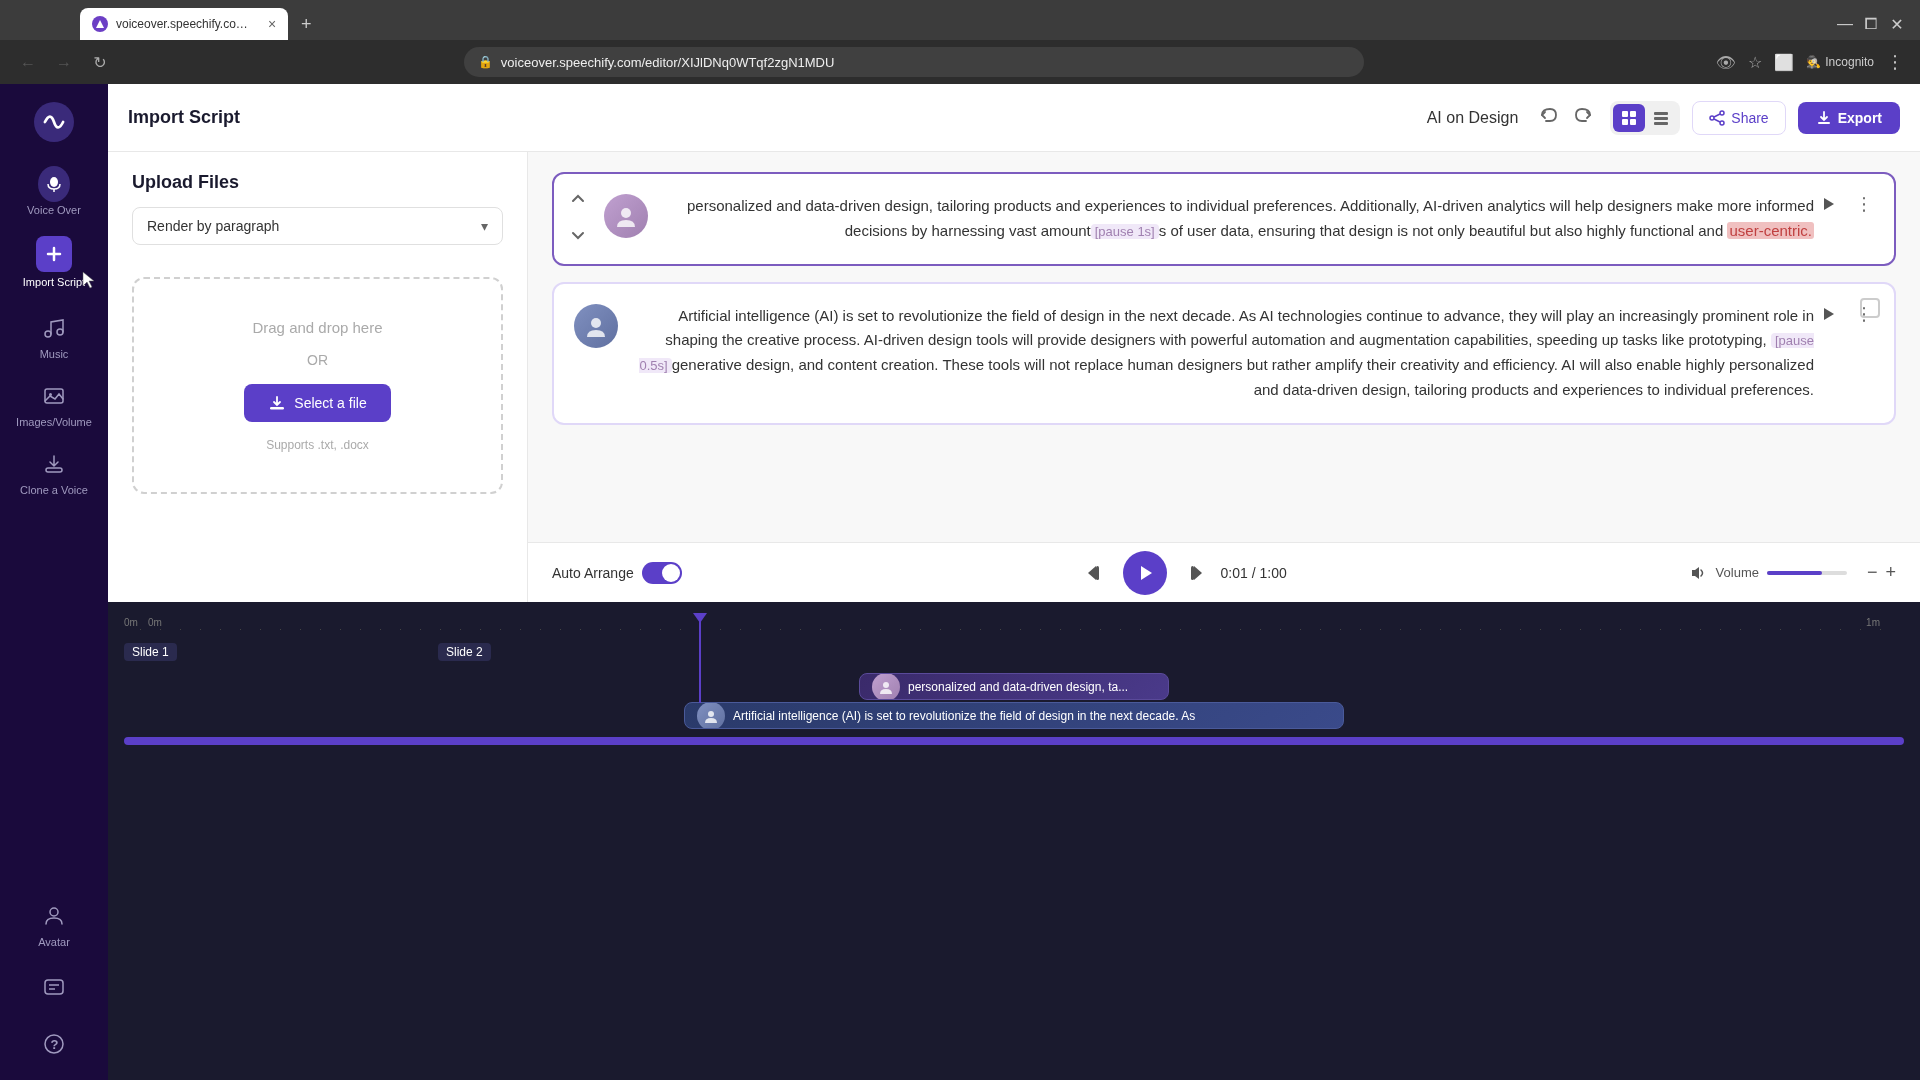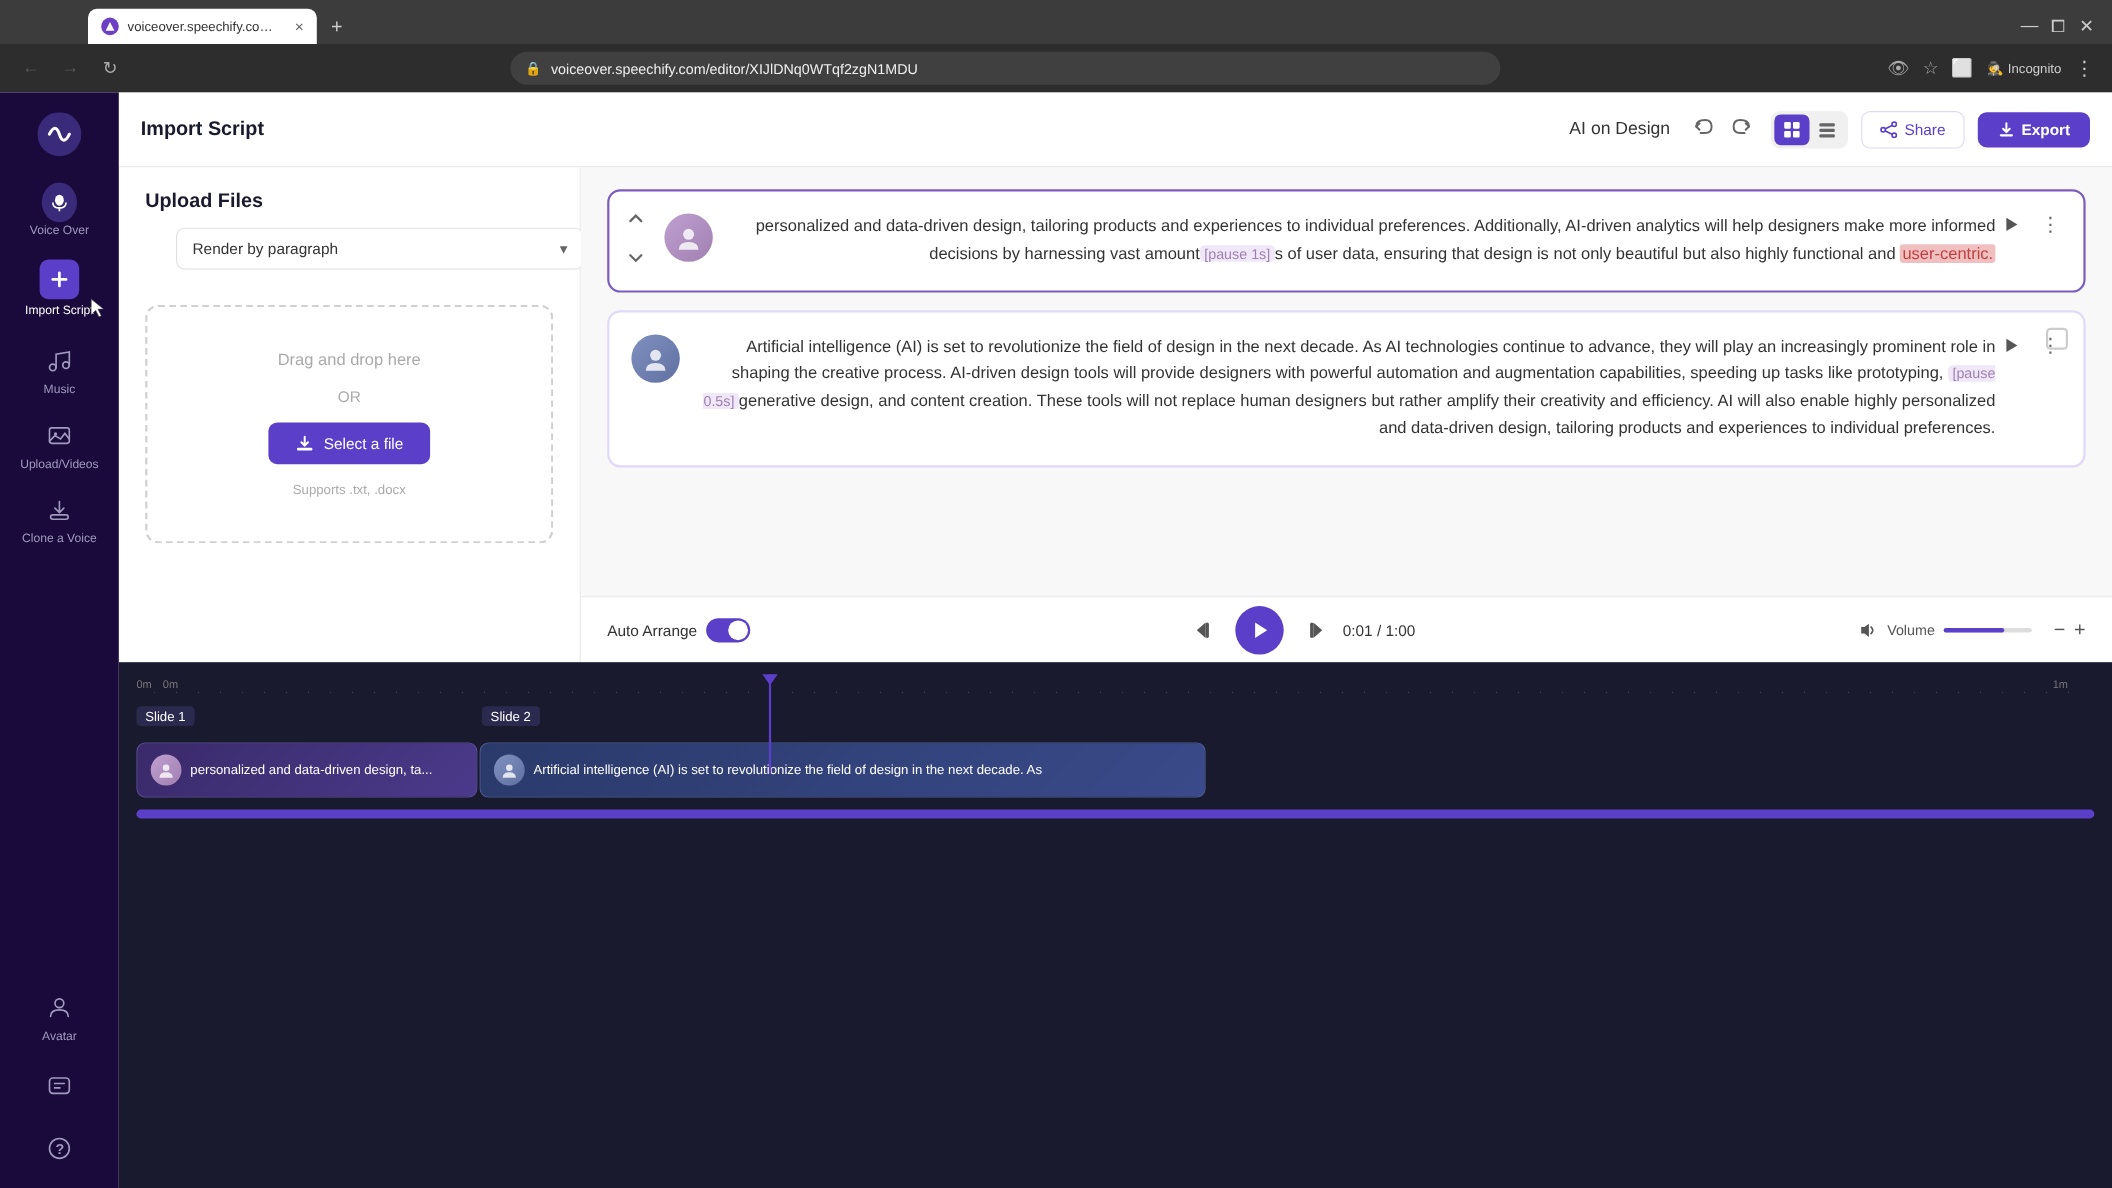--- a/index.html
+++ b/index.html
@@ -47,21 +47,21 @@
     .view-toggle { display: flex; background: #f0f0f0; border-radius: 8px; padding: 3px; }
     .view-btn { width: 32px; height: 28px; display: flex; align-items: center; justify-content: center; border-radius: 6px; cursor: pointer; color: #666; }
     .view-btn.active { background: #5b3fc8; color: #fff; }
     .share-btn { display: flex; align-items: center; gap: 6px; padding: 8px 16px; border: 1px solid #e0d8f8; border-radius: 8px; color: #5b3fc8; font-size: 14px; font-weight: 500; cursor: pointer; background: #fff; }
     .export-btn { display: flex; align-items: center; gap: 6px; padding: 8px 18px; background: #5b3fc8; border-radius: 8px; color: #fff; font-size: 14px; font-weight: 600; cursor: pointer; border: none; }
 
     
     .left-panel { width: 420px; border-right: 1px solid #e8e8e8; display: flex; flex-direction: column; background: #fff; flex-shrink: 0; }
     .left-panel-header { padding: 20px 24px 16px; }
     .left-panel-title { font-size: 18px; font-weight: 600; color: #1a1a2e; margin-bottom: 14px; }
-    .dropdown-select { width: 100%; padding: 10px 14px; border: 1px solid #e0e0e0; border-radius: 8px; font-size: 14px; color: #333; display: flex; align-items: center; justify-content: space-between; cursor: pointer; background: #fff; margin-left: 28px; }
+    .dropdown-select { width: 100%; padding: 10px 14px; border: 1px solid #e0e0e0; border-radius: 8px; font-size: 14px; color: #333; display: flex; align-items: center; justify-content: space-between; cursor: pointer; background: #fff; }
     .dropdown-select .chevron { color: #666; }
     .upload-zone { margin: 16px 24px; border: 2px dashed #d0d0d0; border-radius: 12px; padding: 40px 20px; display: flex; flex-direction: column; align-items: center; gap: 16px; color: #888; font-size: 14px; }
     .upload-zone .drag-text { color: #aaa; font-size: 15px; }
     .upload-zone .or-text { color: #aaa; }
     .select-file-btn { display: flex; align-items: center; gap: 8px; background: #5b3fc8; color: #fff; border: none; border-radius: 8px; padding: 10px 24px; font-size: 14px; font-weight: 500; cursor: pointer; }
     .supports-text { color: #aaa; font-size: 12px; }
 
     
     .editor-panel { flex: 1; display: flex; flex-direction: column; overflow: hidden; background: #f8f8f8; }
     .editor-scroll { flex: 1; overflow-y: auto; padding: 20px 24px; display: flex; flex-direction: column; gap: 16px; text-align: right; }
@@ -93,21 +93,21 @@
     .volume-slider { width: 80px; height: 4px; background: #ddd; border-radius: 2px; position: relative; }
     .volume-fill { width: 55px; height: 100%; background: #5b3fc8; border-radius: 2px; }
     .zoom-controls { display: flex; align-items: center; gap: 8px; color: #555; }
 
     
     .timeline-area { background: #1a1a2e; height: calc(1080px - 84px - 60px - 68px - 390px); min-height: 120px; padding: 8px 0; }
     .timeline-ruler { display: flex; align-items: center; padding: 0 16px; color: #888; font-size: 11px; height: 24px; position: relative; }
     .ruler-mark { position: absolute; color: #777; font-size: 10px; }
     .timeline-tracks { padding: 8px 16px; display: flex; flex-direction: column; gap: 8px; }
     .slide-label { font-size: 12px; color: #fff; background: #2a2a4e; padding: 2px 8px; border-radius: 4px; display: inline-block; margin-bottom: 4px; }
-    .timeline-track { display: flex; gap: 2px; align-items: center; position: relative; height: 56px; }
+    .timeline-track { display: flex; gap: 2px; align-items: center; position: relative; height: 56px; flex-direction: column; }
     .track-clip { height: 50px; border-radius: 8px; display: flex; align-items: center; padding: 0 12px; font-size: 12px; color: #fff; overflow: hidden; white-space: nowrap; text-overflow: ellipsis; }
     .clip1 { background: linear-gradient(135deg, #3a2a6a, #4a3a8a); border: 1px solid #5a4a9a; width: 310px; }
     .clip2 { background: linear-gradient(135deg, #2a3a6a, #3a4a8a); border: 1px solid #4a5a9a; width: 660px; }
     .clip-avatar { width: 28px; height: 28px; border-radius: 50%; background: #c0a0d0; margin-right: 8px; flex-shrink: 0; overflow: hidden; display: flex; align-items: center; justify-content: center; font-size: 12px; }
     .timeline-bottom-bar { height: 8px; background: #5b3fc8; margin: 0 16px; border-radius: 4px; }
 
     
     .full-editor { display: flex; flex-direction: column; height: calc(1080px - 84px); }
     .top-section { display: flex; flex: 1; overflow: hidden; }
   </style>
@@ -208,21 +208,21 @@
     </div>
 
     <div class="sidebar-item">
       <div class="icon">
         <svg width="24" height="24" viewBox="0 0 24 24" fill="none">
             <rect x="3" y="5" width="18" height="14" rx="2" stroke="#a09abf" stroke-width="1.5"></rect>
             <circle cx="8.5" cy="10.5" r="1.5" fill="#a09abf"></circle>
             <path d="M3 17 L8 12 L13 15 L17 10 L21 15" stroke="#a09abf" stroke-width="1.5" stroke-linecap="round"></path>
           </svg>
       </div>
-      <span class="label">Upload/Videos</span>
+      <span class="label">Images/Volume</span>
     </div>
 
     <div class="sidebar-item">
       <div class="icon">
         <svg width="24" height="24" viewBox="0 0 24 24" fill="none">
             <path d="M12 4 L12 14 M8 10 L12 14 L16 10" stroke="#a09abf" stroke-width="1.5" stroke-linecap="round"></path>
             <rect x="4" y="16" width="16" height="4" rx="2" stroke="#a09abf" stroke-width="1.5"></rect>
           </svg>
       </div>
       <span class="label">Clone a Voice</span>

